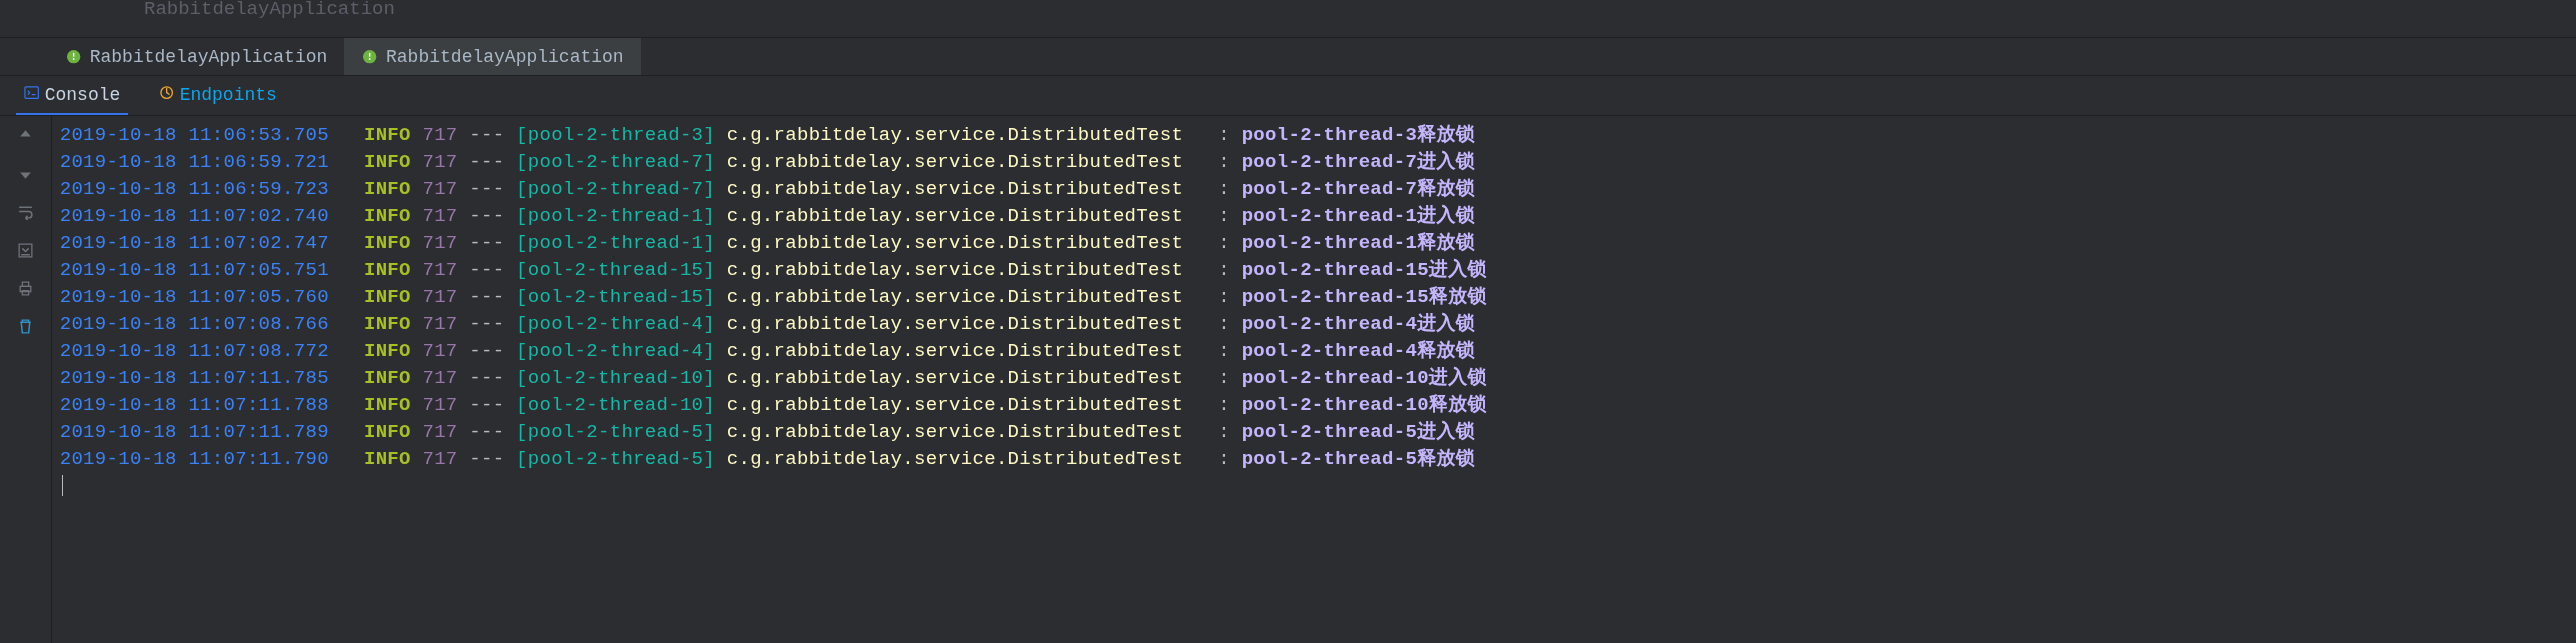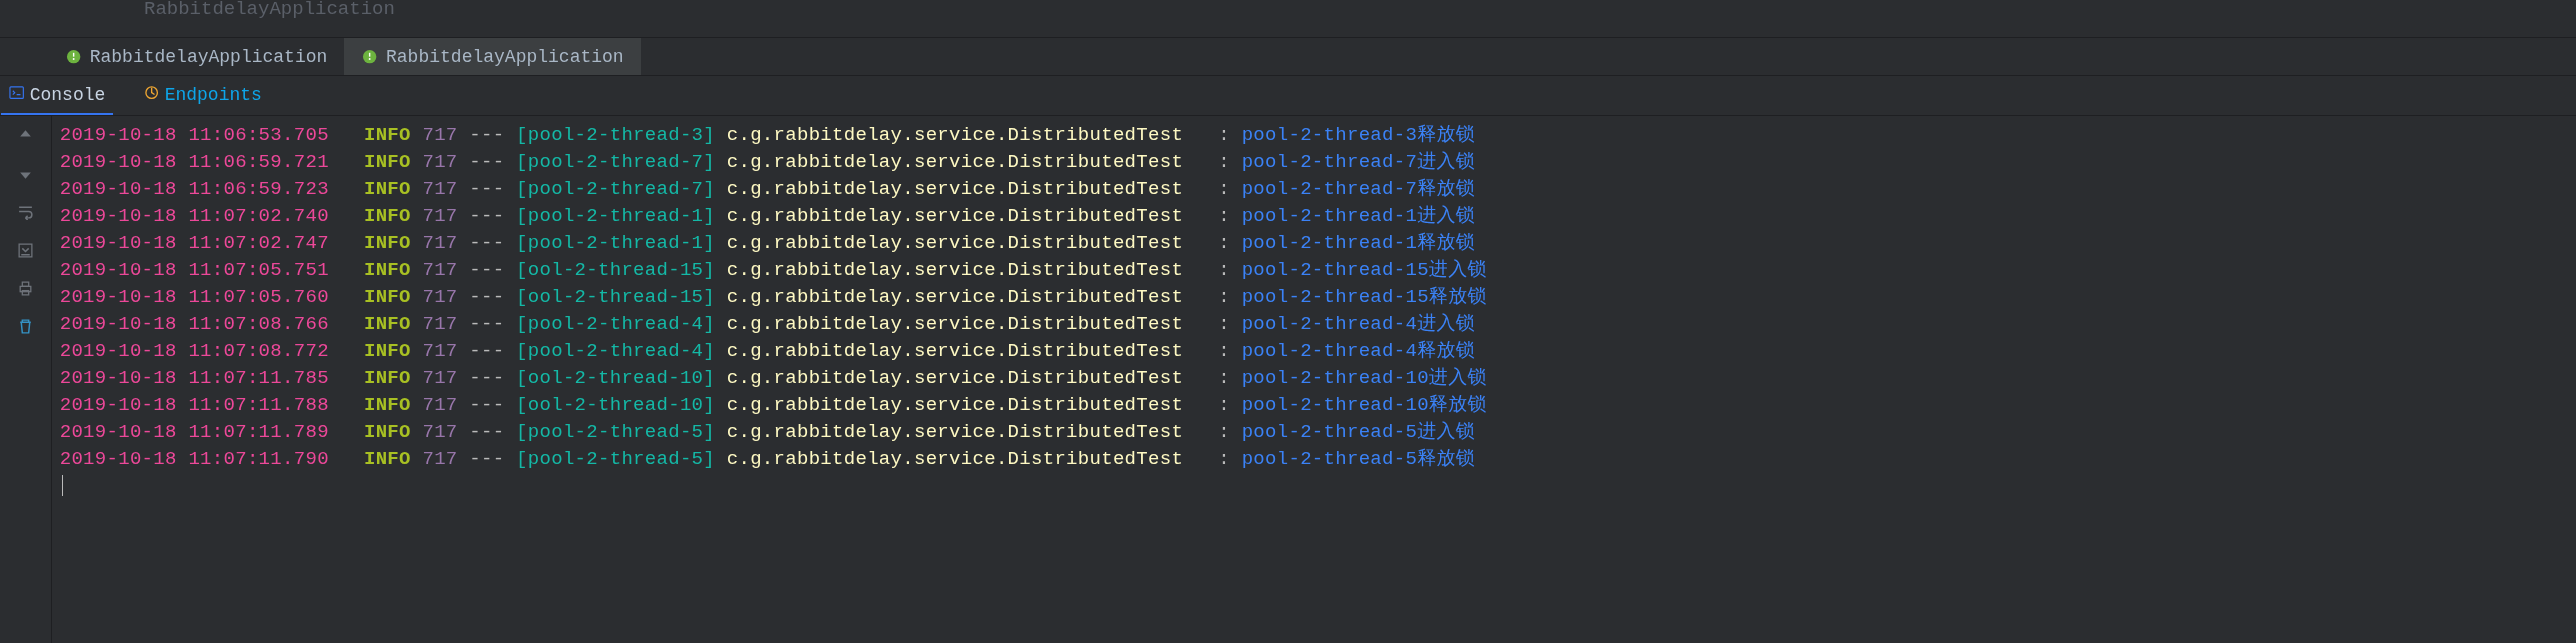--- a/index.html
+++ b/index.html
@@ -41,21 +41,21 @@
     .run-tab .tab-icon {
       width: 17px; height: 17px;
       display: inline-flex; align-items: center; justify-content: center;
     }
     .sub-tabs {
       display: flex;
       align-items: center;
       height: 40px;
       background: #2b2d30;
       border-bottom: 1px solid #1e1f22;
-      padding-left: 1px;
+      padding-left: 16px;
       gap: 23px;
       font-size: 18px;
     }
     .sub-tab {
       display: flex; align-items: center; gap: 5.7px;
       color: #0ea5e9;
       cursor: pointer;
       padding: 3.8px 7.7px;
       position: relative;
     }
@@ -88,27 +88,27 @@
       color: #6e737a;
     }
     .console {
       flex: 1;
       background: #2b2d30;
       padding: 5.7px 7.7px;
       white-space: pre;
       overflow: hidden;
     }
     .log-line { line-height: 27px; letter-spacing: 0.3px; }
-    .c-ts   { color: #ec4899; }
+    .c-ts   { color: #3b82f6; }
     .c-info { color: #a8c023; font-weight: 700; }
     .c-pid  { color: #9876aa; }
     .c-sep  { color: #bababa; }
     .c-thr  { color: #14b8a6; }
     .c-cls  { color: #fef9c3; }
-    .c-msg  { color: #3b82f6; }
+    .c-msg  { color: #c4b5fd; font-weight: bold; }
     .cursor { display:inline-block; width:1.9px; height:21px; background:#bababa; vertical-align:middle; margin-left:1.9px; }
   </style>
 </head>
 <body>
 
 <div class="header">
   <div style="position:absolute; left:144px; top:-1.9px; color:#5a5f68; font-size:19px;">RabbitdelayApplication</div>
 </div>
 
 <div class="tabs-row">

